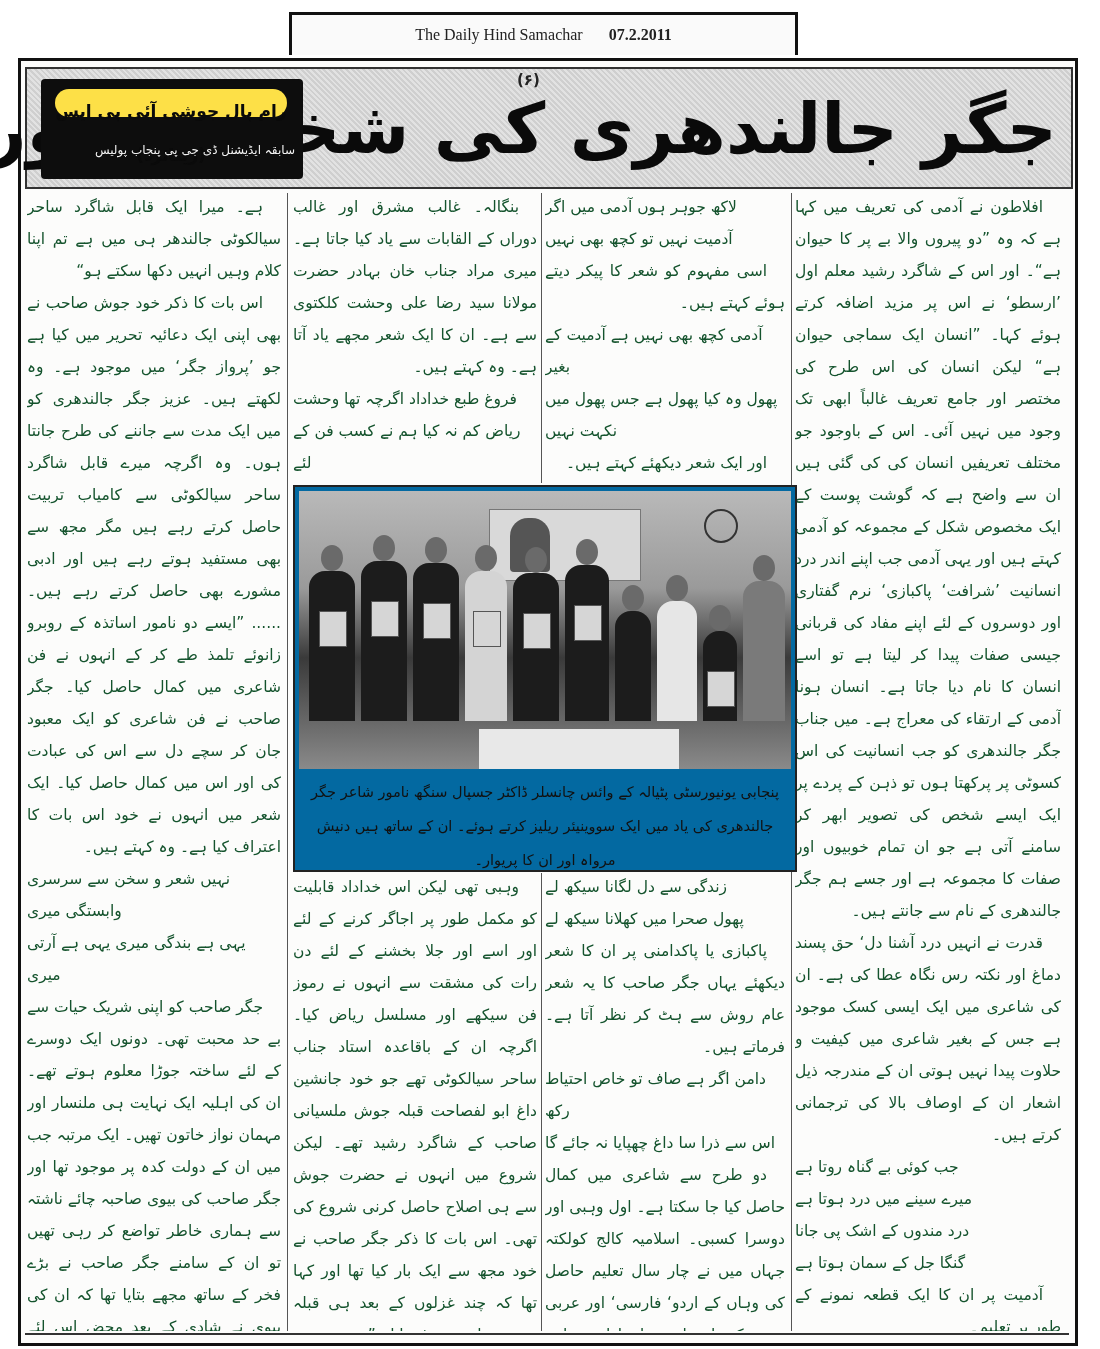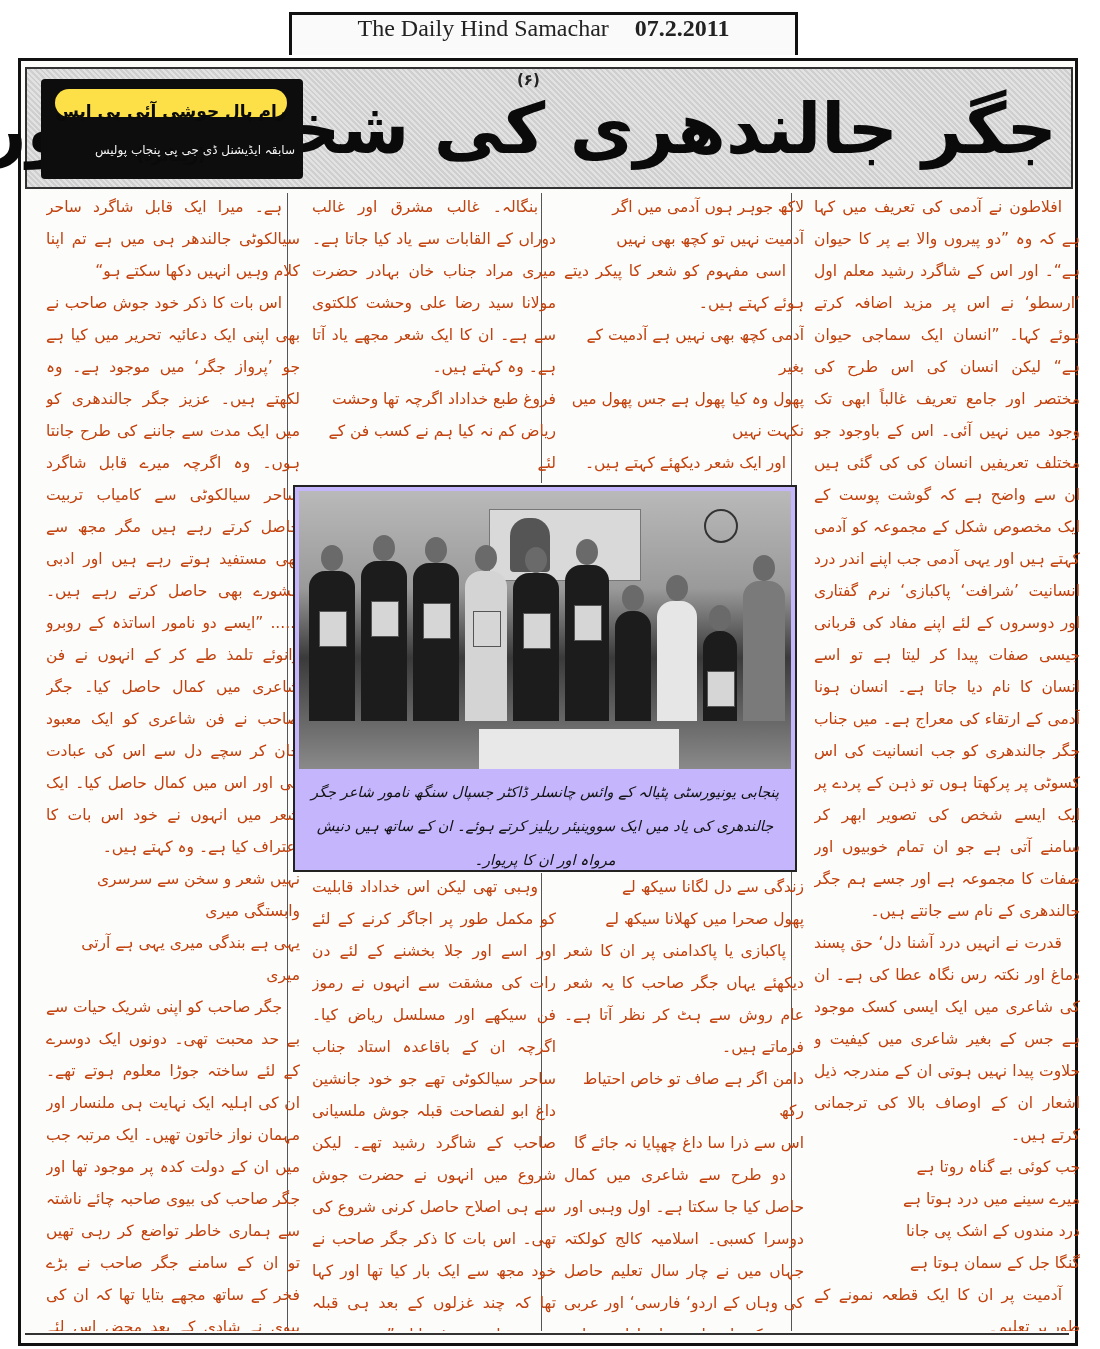--- a/index.html
+++ b/index.html
@@ -1,45 +1,45 @@
 <!DOCTYPE html>
 <html><head>
 <meta charset="utf-8">
 <style>
   html, body { margin:0; padding:0; }
   body { width:1100px; height:1349px; background:#ffffff; position:relative; overflow:hidden;
          font-family:"DejaVu Sans", sans-serif; color:#111; }
   .masthead { position:absolute; left:289px; top:12px; width:503px; height:40px;
               border:3px solid #111; border-bottom:none; background:#fafafa;
-              display:flex; justify-content:center; gap:26px;
-              font-family:"Liberation Serif", serif; font-size:24px; color:#222; }
+              display:flex; align-items:center; justify-content:center; gap:26px;
+              font-family:"Liberation Serif", serif; font-size:16px; color:#222; }
   .masthead .date { font-weight:bold; }
   .clip { position:absolute; left:18px; top:58px; width:1054px; height:1282px;
           border:3px solid #111; background:#fcfcfb; }
   .banner { position:absolute; left:4px; top:6px; width:1044px; height:118px;
             background:repeating-linear-gradient(45deg,#cfcfcf 0 2px,#e2e2e2 2px 4px);
             border:2px solid #333; }
   .banner-title { position:absolute; right:14px; top:10px; width:770px; height:100px;
                   direction:rtl; text-align:center; font-family:"DejaVu Sans", sans-serif;
                   font-weight:bold; font-size:70px; line-height:100px; color:#0a0a0a; white-space:nowrap; }
   .banner-episode { position:absolute; left:490px; top:2px; font-size:15px; font-weight:bold; color:#222; }
   .byline-box { position:absolute; left:14px; top:10px; width:262px; height:100px; background:#0d0d0d; border-radius:4px; }
   .byline-name { position:absolute; left:14px; top:10px; width:232px; height:28px; background:#fde047;
                  border-radius:22px; direction:rtl; text-align:center; font-weight:bold; font-size:17px;
                  line-height:44px; color:#0a0a0a; }
   .byline-role { position:absolute; left:8px; top:64px; width:246px; direction:rtl; text-align:right;
                  font-size:12px; color:#f2f2f2; }
   .col { position:absolute; direction:rtl; text-align:justify; font-size:15.5px; line-height:32px;
-         color:#c2410c; overflow:hidden;margin-left:19px; }
+         color:#14532d; overflow:hidden; }
   .col p { margin:0; }
-  .col p.verse { text-align:right; }
+  .col p.verse { text-align:left; }
   .col p.indent { text-indent:18px; }
   .rule-v { position:absolute; width:1px; background:#555; }
   .rule-h { position:absolute; height:2px; background:#333; }
-  .photo-wrap { position:absolute; left:272px; top:424px; width:500px; height:383px; border:2px solid #222; background:#c4b5fd;font-style:italic; }
+  .photo-wrap { position:absolute; left:272px; top:424px; width:500px; height:383px; border:2px solid #222; background:#0369a1; }
   .photo { position:absolute; left:4px; top:4px; width:492px; height:278px;
            background:linear-gradient(180deg,#b9b9b9 0%,#9a9a9a 35%,#3a3a3a 60%,#8a8a8a 100%); overflow:hidden; }
   .photo .wall-poster { position:absolute; left:190px; top:18px; width:150px; height:70px; background:#d9d9d9; border:1px solid #777; }
   .photo .poster-face { position:absolute; left:20px; top:8px; width:40px; height:54px; background:#555; border-radius:18px 18px 4px 4px; }
   .photo .fan { position:absolute; left:405px; top:18px; width:30px; height:30px; border-radius:50%; border:2px solid #333; }
   .person { position:absolute; bottom:48px; background:#1c1c1c; border-radius:16px 16px 0 0; }
   .person .head { position:absolute; left:50%; top:-26px; width:22px; height:26px; margin-left:-11px; background:#6a6a6a; border-radius:50%; }
   .person .book { position:absolute; left:50%; top:40px; width:26px; height:34px; margin-left:-13px; background:#d6d6d6; border:1px solid #555; }
   .table { position:absolute; left:180px; bottom:0; width:200px; height:40px; background:#e8e8e8; }
   .caption { position:absolute; left:4px; top:288px; width:492px; direction:rtl; text-align:center; font-size:14.5px; line-height:34px; color:#111; }

